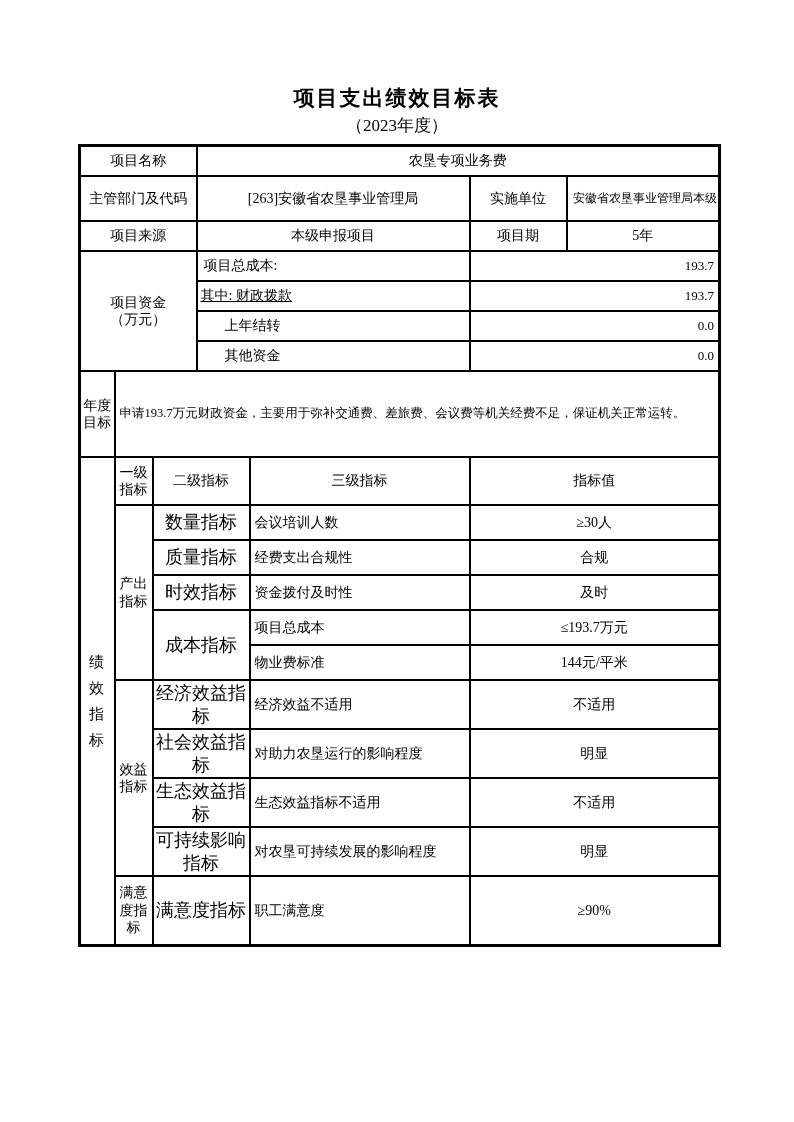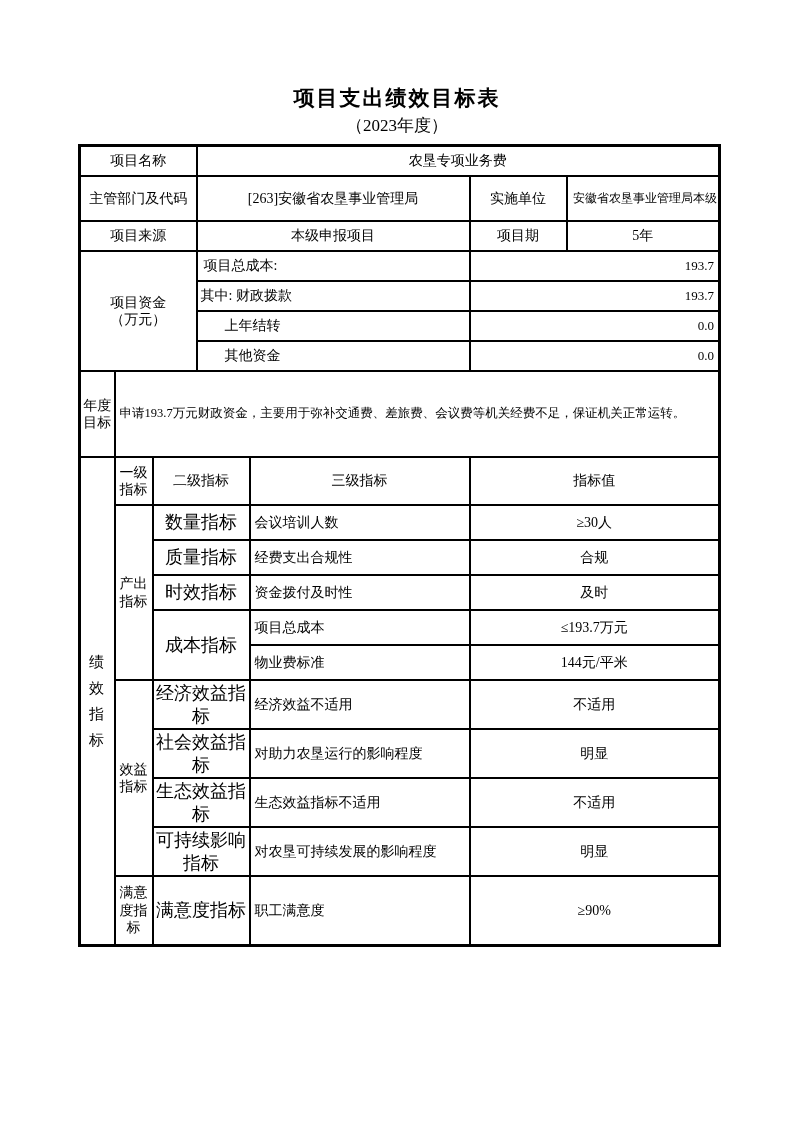--- a/index.html
+++ b/index.html
@@ -26,21 +26,21 @@
   tr.h26 td{height:26px;}
   tr.h31 td{height:31px;}
   tr.h82 td{height:82px;}
   tr.h44 td{height:44px;}
   tr.h31i td{height:31px;}
   tr.h65 td{height:65px;}
   .ctr{text-align:center;}
   .small{font-size:12px;text-align:right;padding:6px 1px;}
   .fund-name{text-align:left;}
   .ind1{padding-left:6px;}
-  .ind2{}
+  .ind2{text-decoration:underline;}
   .ind3{padding-left:27px;}
   .fund-val{text-align:right;padding-right:4px;font-size:13px;}
   .goal-text{font-size:12.5px;text-align:left;padding-left:4px;}
   .l2{text-align:center;font-size:18px;padding:1px 1px;}
   .l3{text-align:left;padding-left:4px;}
   .vertcell{vertical-align:middle;padding:0;}
   .vtext{display:block;width:1.1em;margin:8px auto;line-height:1.75;
     font-size:15px;word-break:break-all;text-align:left;}
   .wrapnarrow{padding:1px 1px;text-align:center;}
 </style>

